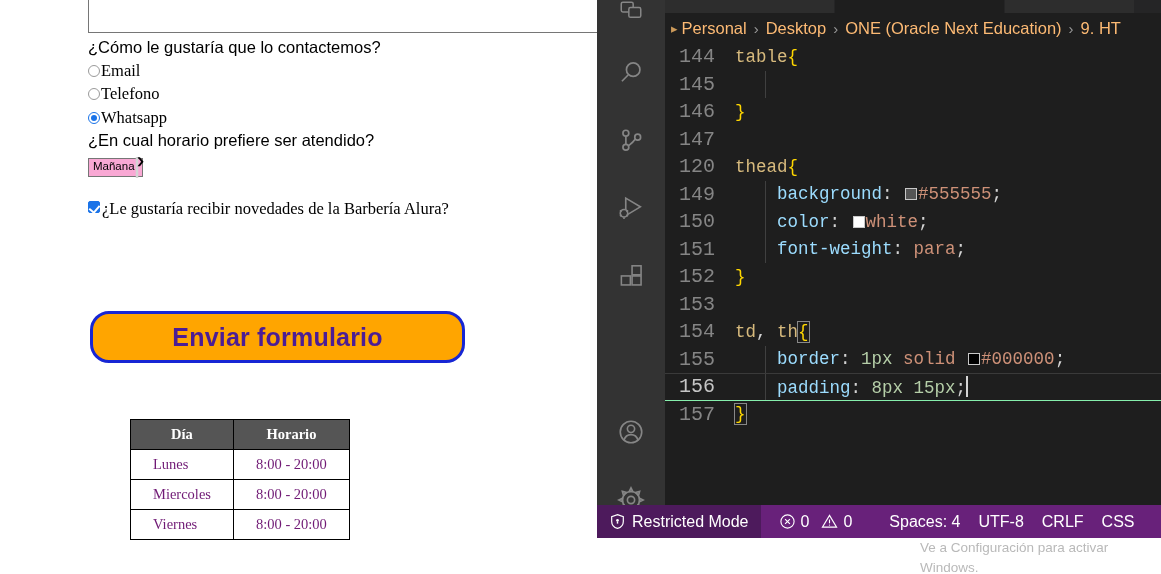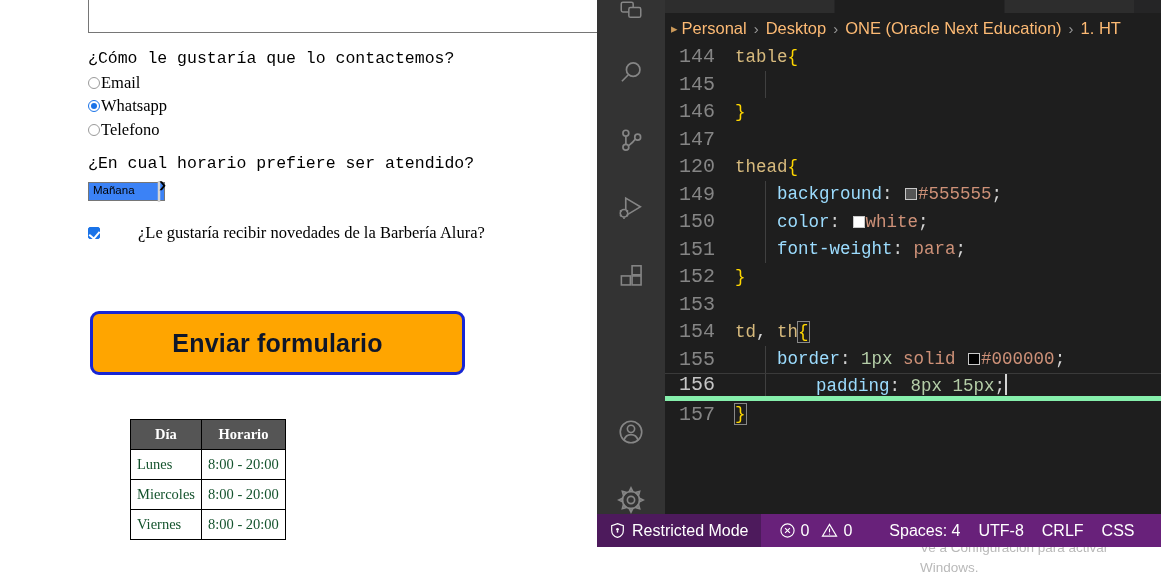--- a/index.html
+++ b/index.html
@@ -34,25 +34,25 @@
     height: 85px;
     border: 1px solid #767676;
     background: #ffffff;
     display: block;
     resize: none;
     font-family: "Liberation Serif", serif;
     font-size: 13px;
   }
 
   .q-label {
-    font-family: Liberation Mono, monospace;
+    font-family: Liberation Sans, sans-serif;
     font-size: 16.5px;
     line-height: 1.0;
     color: #000;
-    margin: 18px 0 0 0;
+    margin: 6px 0 0 0;
     display: block;
     white-space: nowrap;
   }
 
   .radio-row {
     display: flex;
     align-items: center;
     margin-top: 7px;
     white-space: nowrap;
   }
@@ -84,42 +84,41 @@
     left: 2px; top: 2px;
     width: 6px; height: 6px;
     border-radius: 50%;
     background: #1a73e8;
   }
 
   .select-box {
     margin-top: 9px;
     display: inline-flex;
     align-items: center;
-    gap: 23px;
+    gap: 1px;
     border: 1px solid #767676;
-    background: #3b82f6;
+    background: #f9a8d4;
     padding: 1px 4px 1px 4px;
     height: 19px;
     font-family: "Liberation Sans", sans-serif;
     font-size: 11.5px;
     color: #000;
     line-height: 1;
   }
   .select-box .caret {
     font-size: 9px;
     transform: scaleX(1.25);
     color: #000;
   }
 
   .check-row {
     display: flex;
-    align-items: center;
+    align-items: flex-start;
     margin-top: 24px;
     white-space: nowrap;
-    gap: 36px;
   }
   .checkbox {
     -webkit-appearance: none;
     appearance: none;
     width: 12px; height: 12px;
     background: #1a73e8;
     border: 1px solid #1a73e8;
     border-radius: 2px;
     margin: 0;
     position: relative;
@@ -138,25 +137,25 @@
     font-family: "Liberation Serif", serif;
     font-size: 16.5px;
     line-height: 1;
     margin-left: 2px;
   }
 
   #submit-button {
     position: absolute;
     left: 90px; top: 311px;
     width: 375px;
-    height: 64px;
+    height: 52px;
     background: #ffa500;
     border: 3px solid #1726d4;
-    border-radius: 9px;
-    color: #0f172a;
+    border-radius: 19px;
+    color: #4c1d95;
     font-family: "Liberation Sans", sans-serif;
     font-size: 25px;
     font-weight: bold;
     letter-spacing: 0.2px;
     cursor: pointer;
   }
 
   #schedule-table {
     position: absolute;
     left: 130px; top: 419px;
@@ -167,23 +166,23 @@
   #schedule-table th {
     background: #555555;
     color: #ffffff;
     font-weight: bold;
     border: 1px solid #000000;
     padding: 6px 16px;
     text-align: center;
   }
   #schedule-table td {
     border: 1px solid #000000;
-    padding: 6px 6px;
+    padding: 6px 22px;
     background: #ffffff;
-    color: #14532d;
+    color: #701a75;
   }
   #schedule-table td.day { text-align: left; }
   #schedule-table td.time { text-align: center; }
 
   
   #watermark {
     position: absolute;
     left: 912px; top: 514px;
     color: #b9b9b9;
     font-family: "Liberation Sans", sans-serif;
@@ -296,22 +295,21 @@
   }
   .code-line {
     height: 27.5px;
     display: flex;
     align-items: center;
     position: relative;
     white-space: pre;
   }
   .code-line.current {
     border-top: 1px solid #3a3a3a;
-    border-bottom: 5px solid #86efac;
-    gap: 39px;
+    border-bottom: 1px solid #86efac;
   }
   .ln {
     width: 60px;
     flex: 0 0 60px;
     text-align: right;
     padding-right: 10px;
     color: #858585;
     font-size: 20px;
     user-select: none;
   }
@@ -358,21 +356,20 @@
     position: absolute;
     left: 597px; top: 505px;
     width: 564px;
     height: 33px;
     background: #68217a;
     display: flex;
     align-items: center;
     color: #ffffff;
     font-size: 16px;
     z-index: 12;
-    margin-top: 9px;
   }
   #restricted-mode {
     display: flex;
     align-items: center;
     gap: 6px;
     height: 33px;
     padding: 0 12px 0 12px;
     background: #4d1a5c;
     cursor: pointer;
   }
@@ -405,27 +402,27 @@
     <textarea class="textarea-box" placeholder="" style=""></textarea>
 
     <span class="q-label">¿Cómo le gustaría que lo contactemos?</span>
 
     <div class="radio-row">
       <span class="radio"></span>
       <span class="rlabel">Email</span>
     </div>
 
     <div class="radio-row">
+      <span class="radio"></span>
+      <span class="rlabel">Telefono</span>
+    </div>
+
+    <div class="radio-row">
       <span class="radio checked"></span>
       <span class="rlabel">Whatsapp</span>
-    </div>
-
-    <div class="radio-row">
-      <span class="radio"></span>
-      <span class="rlabel">Telefono</span>
     </div>
 
     <span class="q-label">¿En cual horario prefiere ser atendido?</span>
 
     <div class="select-box">
       <span>Mañana</span>
       <span class="caret">❯</span>
     </div>
 
     <div class="check-row">
@@ -559,21 +556,21 @@
     </div>
 
     <div id="breadcrumb">
       <span class="bc-lead">▸</span>
       <span class="crumb">Personal</span>
       <span class="sep">›</span>
       <span class="crumb">Desktop</span>
       <span class="sep">›</span>
       <span class="crumb">ONE (Oracle Next Education)</span>
       <span class="sep">›</span>
-      <span class="crumb">1. HT</span>
+      <span class="crumb">9. HT</span>
     </div>
 
     <div id="code-area">
         <div class="code-line"><span class="ln">144</span><span class="code-text"><span class="tok-sel">table</span><span class="tok-brace">{</span></span></div>
         <div class="code-line"><span class="ln">145</span><span class="guide"></span></div>
         <div class="code-line"><span class="ln">146</span><span class="code-text"><span class="tok-brace">}</span></span></div>
         <div class="code-line"><span class="ln">147</span><span class="code-text"></span></div>
         <div class="code-line"><span class="ln">120</span><span class="code-text"><span class="tok-sel">thead</span><span class="tok-brace">{</span></span></div>
         <div class="code-line"><span class="ln">149</span><span class="guide"></span><span class="code-text"><span class="tok-plain">    </span><span class="tok-prop">background</span><span class="tok-plain">: </span><span class="swatch" style="background: rgb(85, 85, 85);"></span><span class="tok-val">#555555</span><span class="tok-plain">;</span></span></div>
         <div class="code-line"><span class="ln">150</span><span class="guide"></span><span class="code-text"><span class="tok-plain">    </span><span class="tok-prop">color</span><span class="tok-plain">: </span><span class="swatch" style="background: rgb(255, 255, 255);"></span><span class="tok-val">white</span><span class="tok-plain">;</span></span></div>

